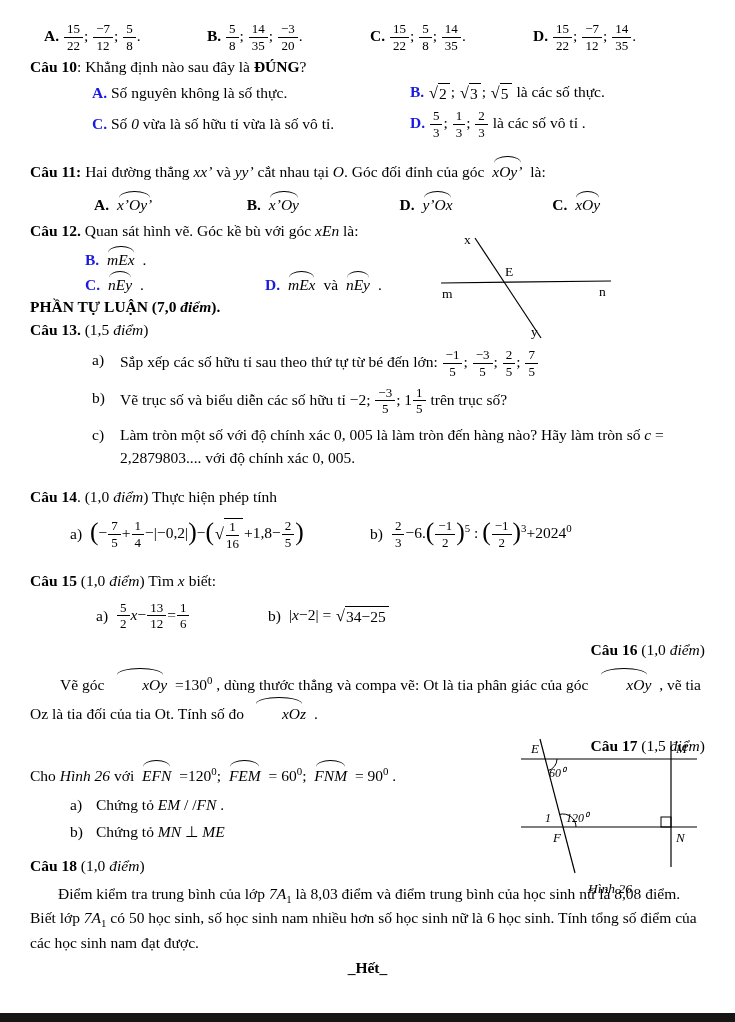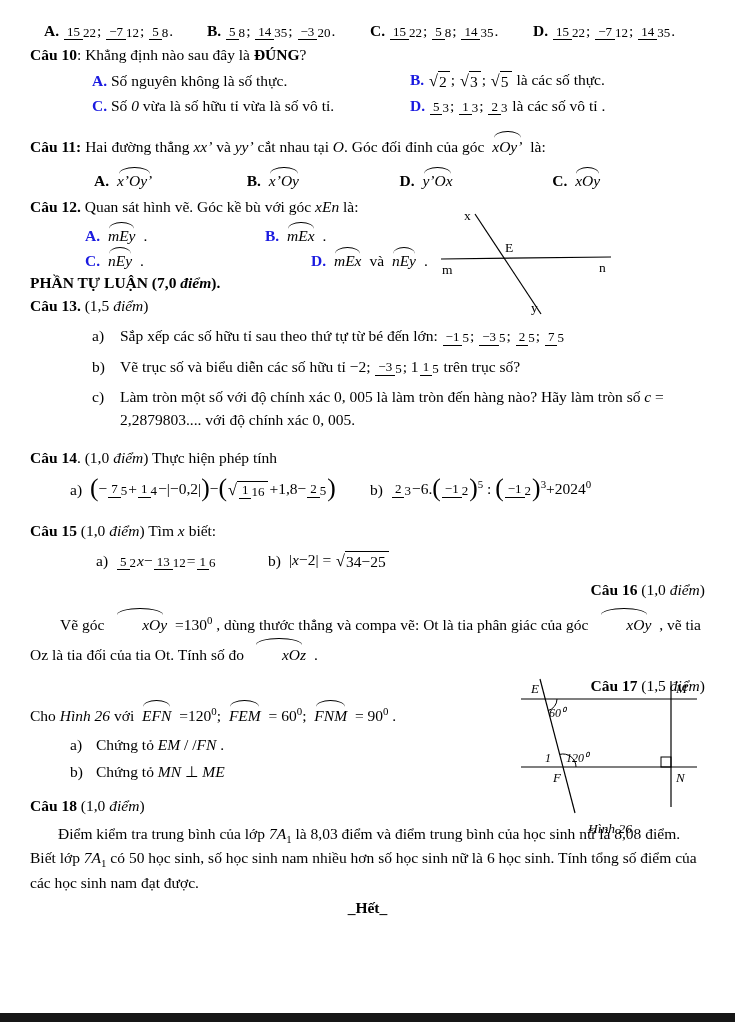--- a/index.html
+++ b/index.html
@@ -9,35 +9,35 @@
   .line{line-height:1.45;}
   
   .seg-text{}
   .seg-b{font-weight:bold;}
   .seg-i{font-style:italic;}
   .seg-bi{font-weight:bold;font-style:italic;}
   .seg-blue{font-weight:bold;color:var(--blue);}
   .seg-sup{vertical-align:super;font-size:0.7em;line-height:0;}
   .seg-sub{vertical-align:sub;font-size:0.7em;line-height:0;}
   .seg-bigp{font-size:1.65em;vertical-align:middle;line-height:0.8;position:relative;top:-0.06em;font-weight:400;}
-  .seg-frac{display:inline-flex;flex-direction:row;align-items:center;vertical-align:middle;line-height:1.05;font-size:0.84em;margin:0 1px;}
+  .seg-frac{display:inline-flex;flex-direction:column;align-items:center;vertical-align:middle;line-height:1.05;font-size:0.84em;margin:0 1px;}
   .seg-frac .fnum{border-bottom:1.2px solid #000;padding:0 3px 1px;}
   .seg-frac .fden{padding-top:1px;}
   .seg-sqrt{display:inline-flex;align-items:stretch;vertical-align:middle;margin:0 1px;}
   .seg-sqrt .sgn{font-size:1.05em;line-height:1.15;align-self:center;}
   .seg-sqrt .rad{border-top:1.2px solid #000;padding:1px 3px 0 1px;display:inline-flex;align-items:center;}
   .seg-angle{position:relative;display:inline-block;font-style:italic;padding:5px 3px 0;margin:0 1px;}
   .seg-angle::before{content:"";position:absolute;top:0;left:12%;right:12%;height:6px;border-top:1.4px solid #000;border-radius:50% 50% 0 0 / 100% 100% 0 0;}
   
   .q9row{display:flex;margin:2px 0 0 14px;align-items:center;}
   .q9row .opt{width:163px;}
   .opts2{display:flex;margin-left:62px;align-items:center;}
   .opts2 .optL{width:318px;}
   .opts2 .optR{flex:1;}
-  .mt2{margin-top:2px;gap:46px;} .mt4{margin-top:4px;} .mt6{margin-top:6px;} .mt8{margin-top:8px;text-align:right;}
+  .mt2{margin-top:2px;} .mt4{margin-top:4px;} .mt6{margin-top:6px;} .mt8{margin-top:8px;text-align:right;}
   .mt10{margin-top:20px;} .mt14{margin-top:14px;} .mt16{margin-top:16px;}
   .q11row{display:flex;margin:8px 0 0 64px;align-items:center;}
   .q11row .opt{width:167px;}
   .q12wrap{position:relative;}
   .q12row{display:flex;margin-left:55px;align-items:center;}
   .q12row .optA{width:180px;}
   .fig1{position:absolute;top:10px;right:88px;width:178px;}
   .item{display:flex;margin:7px 0 0 62px;line-height:1.5;}
   .item .lbl{width:28px;flex:none;}
   .item .body{flex:1;padding-right:6px;}
@@ -138,21 +138,20 @@
   <div class="q11row">
     <span class="opt"><span class="seg-b">A.  </span><span class="seg-angle">x’Oy’</span></span>
     <span class="opt"><span class="seg-b">B.  </span><span class="seg-angle">x’Oy</span></span>
     <span class="opt"><span class="seg-b">D.  </span><span class="seg-angle">y’Ox</span></span>
     <span class="opt"><span class="seg-b">C.  </span><span class="seg-angle">xOy</span></span>
   </div>
 
   <div class="q12wrap">
     <div class="line mt6"><span class="seg-b">Câu 12.</span><span class="seg-text"> Quan sát hình vẽ. Góc kề bù với góc </span><span class="seg-i">xEn</span><span class="seg-text"> là:</span></div>
     <div class="q12row mt4">
-      <span class="optA"><span class="seg-blue">A. </span><span class="seg-angle">mEy</span><span class="seg-text"> .</span></span>
       <span><span class="seg-blue">B. </span><span class="seg-angle">mEx</span><span class="seg-text"> .</span></span>
     </div>
     <div class="q12row mt2">
       <span class="optA"><span class="seg-blue">C. </span><span class="seg-angle">nEy</span><span class="seg-text"> .</span></span>
       <span><span class="seg-blue">D. </span><span class="seg-angle">mEx</span><span class="seg-text"> và </span><span class="seg-angle">nEy</span><span class="seg-text"> .</span></span>
     </div>
     <div class="fig1">
       <svg width="178" height="112" viewBox="0 0 178 112">
         <line x1="2" y1="53" x2="172" y2="51" stroke="#000" stroke-width="1.2"></line>
         <line x1="36" y1="8" x2="102" y2="108" stroke="#000" stroke-width="1.2"></line>

